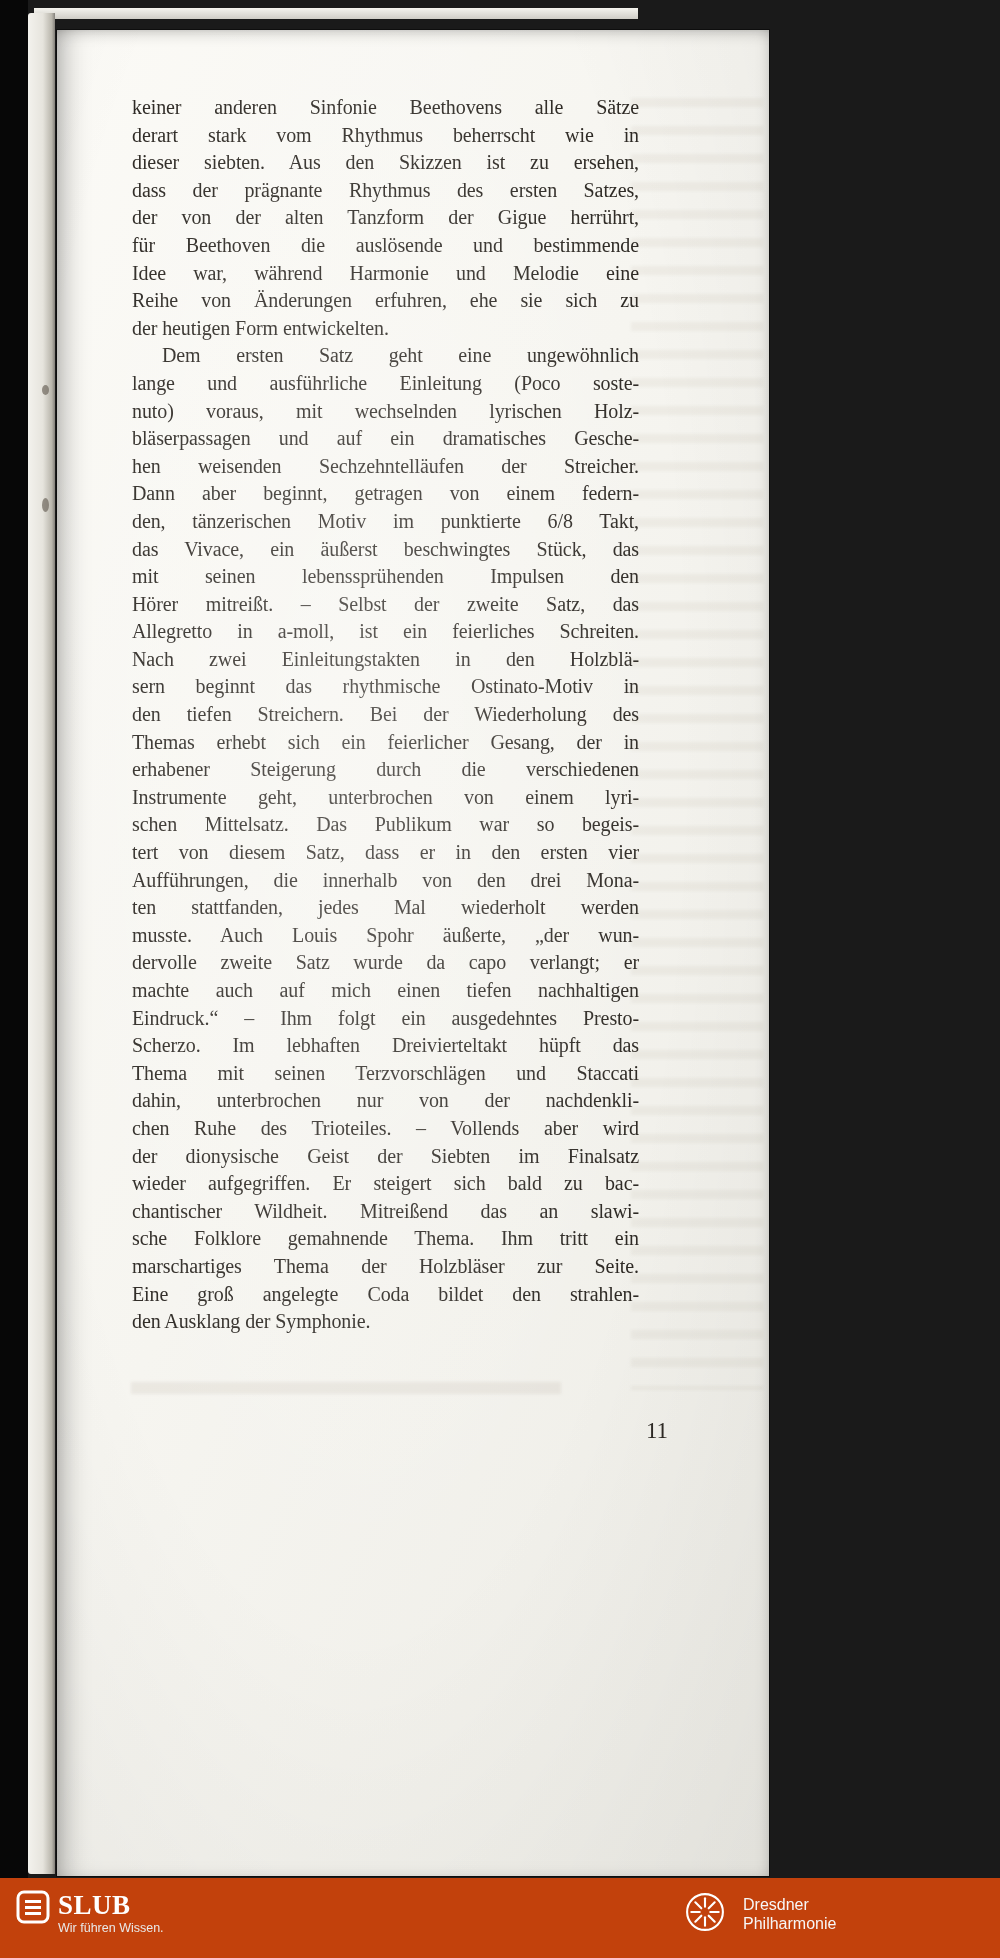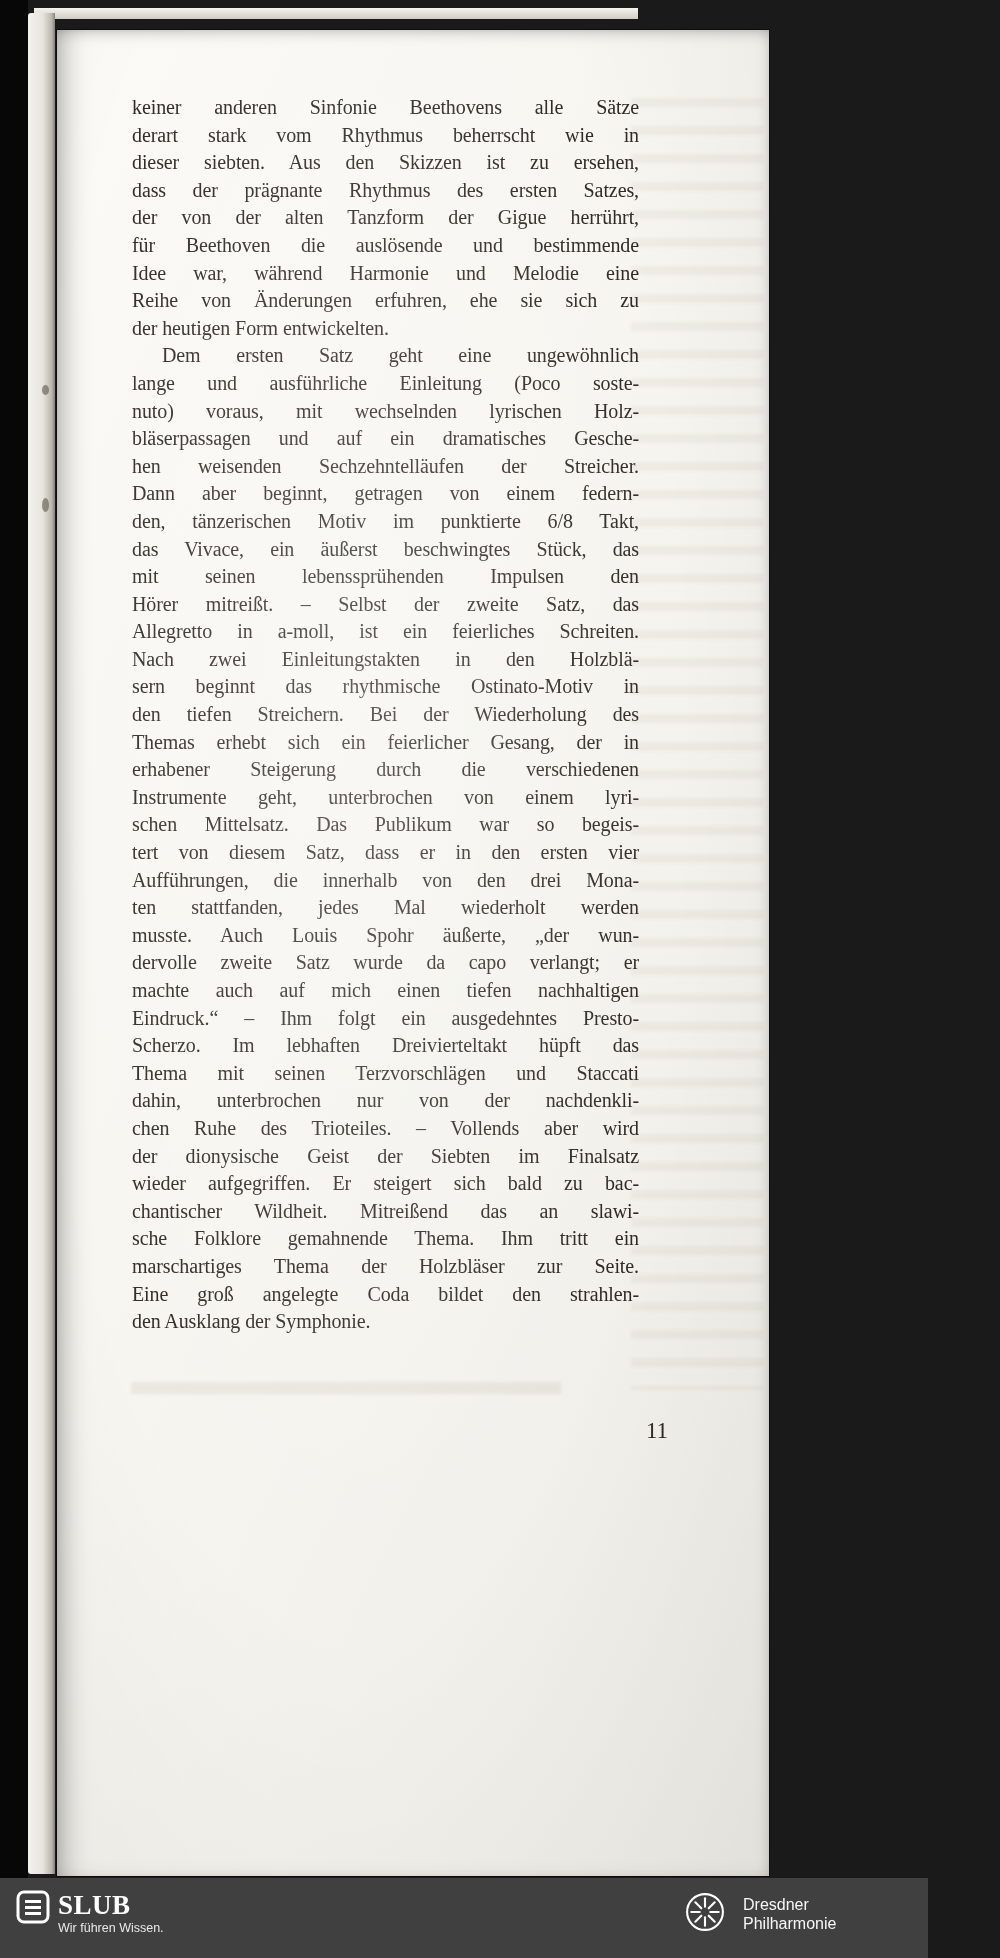--- a/index.html
+++ b/index.html
@@ -45,21 +45,21 @@
   .text-block { position:absolute; left:75px; top:64px; width:507px;
     font-size:20px; line-height:27.6px; color:#2e2a25; letter-spacing:-0.1px; }
   .line { text-align:justify; text-align-last:justify; height:27.6px; overflow:hidden; }
   .line.last { text-align-last:left; }
   .para.indent .line:first-child { text-indent:30px; }
 
   .page-number { position:absolute; left:560px; top:1388px; width:80px;
     font-size:23px; color:#2e2a25; text-align:center; }
 
   
-  .footer { position:absolute; left:0; bottom:0; width:928px; height:80px; background:#404040; color:#fff; }
+  .footer { position:absolute; left:0; bottom:0; width:1000px; height:80px; background:#c2410c; color:#fff; }
   .footer-left { position:absolute; left:16px; top:12px; display:flex; align-items:flex-start; gap:8px; }
   .slub-text { display:flex; flex-direction:column; }
   .slub-wordmark { font-family:"Liberation Serif", serif; font-weight:bold; font-size:27px; line-height:30px; letter-spacing:.5px; }
   .slub-tagline { font-family:"Liberation Sans", sans-serif; font-size:12.5px; line-height:16px; color:#e9e9e9; margin-left:-40px; padding-left:40px; }
   .footer-right { position:absolute; left:685px; top:14px; display:flex; align-items:center; gap:18px; }
   .dp-name { font-family:"Liberation Sans", sans-serif; font-size:16px; line-height:19px; color:#f7f7f7; }
 </style>
 </head>
 <body>
 

